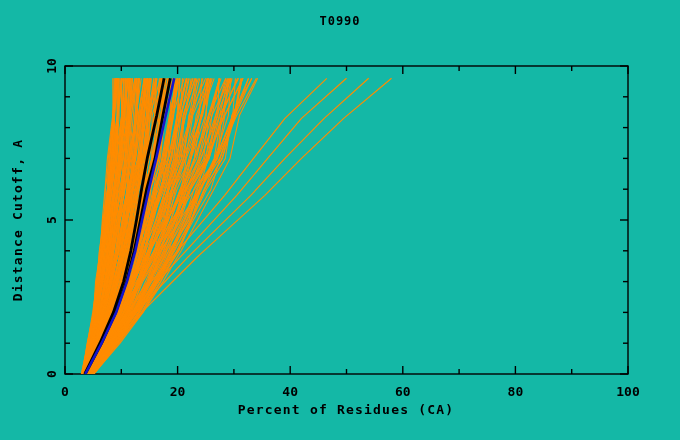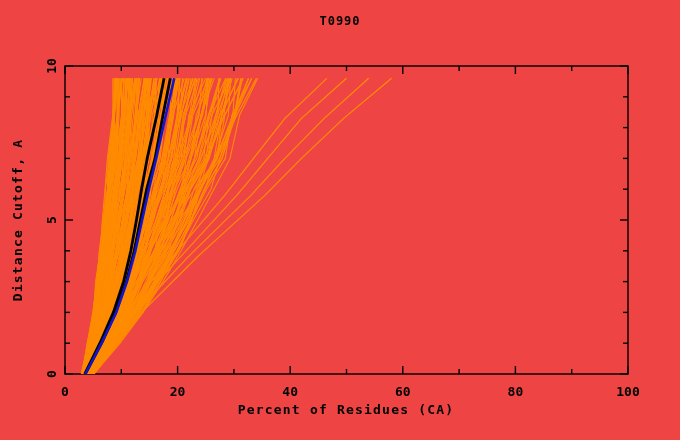--- a/index.html
+++ b/index.html
@@ -11,21 +11,21 @@
     width: 680px;
     height: 440px;
     overflow: hidden;
     font-family: "DejaVu Sans Mono", "Liberation Mono", monospace;
     color: #000000;
   }
   #figure {
     position: relative;
     width: 680px;
     height: 440px;
-    background: #ef4444;
+    background: #14b8a6;
   }
   #chart-title {
     position: absolute;
     left: 0;
     top: 14px;
     width: 680px;
     text-align: center;
     font-size: 12px;
     font-weight: bold;
     letter-spacing: 1px;

